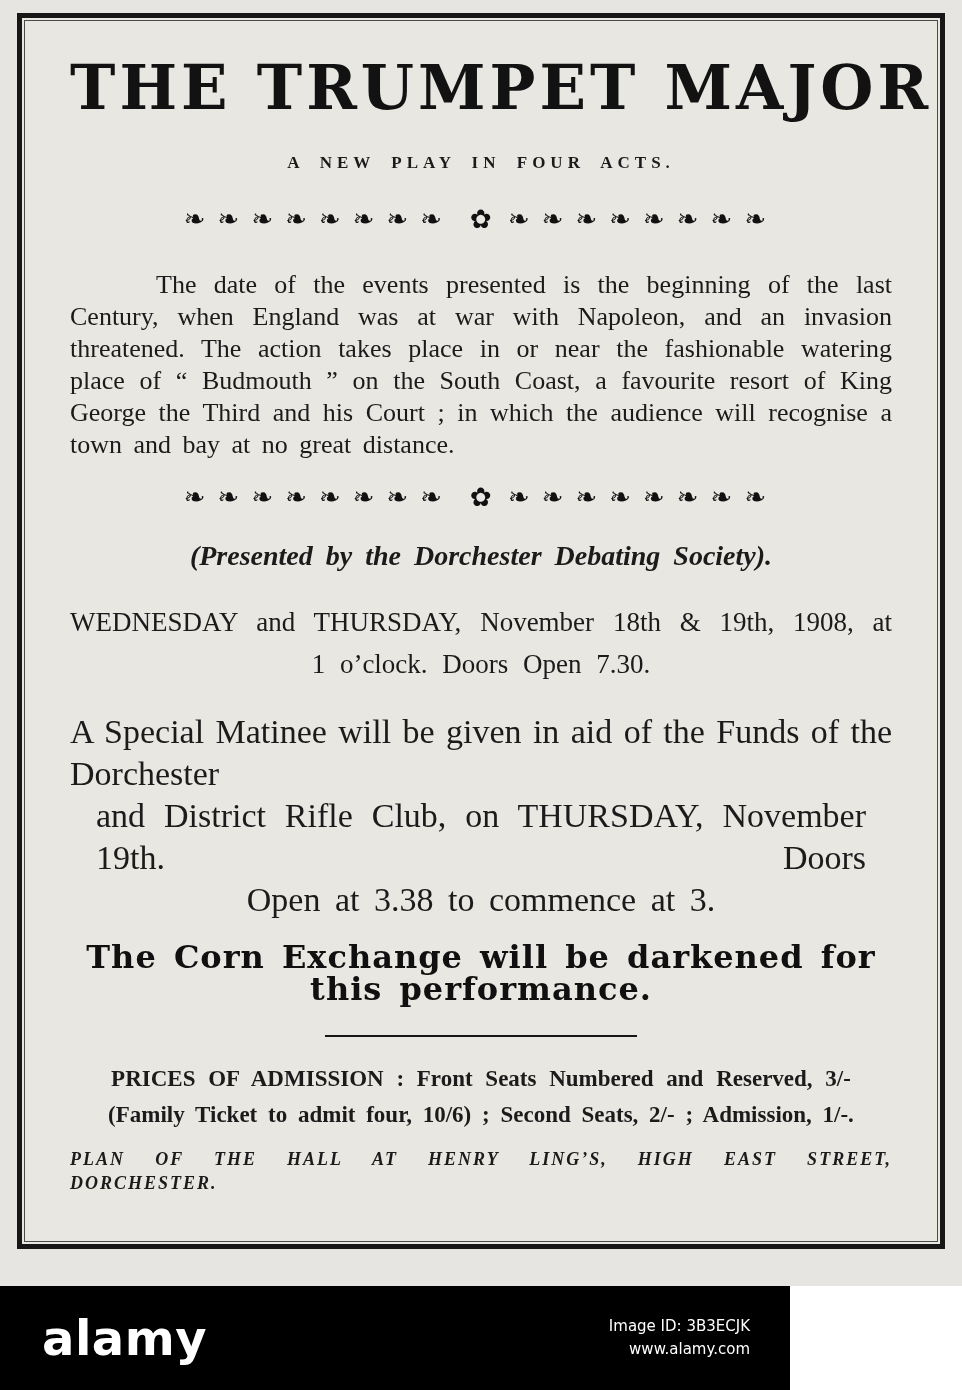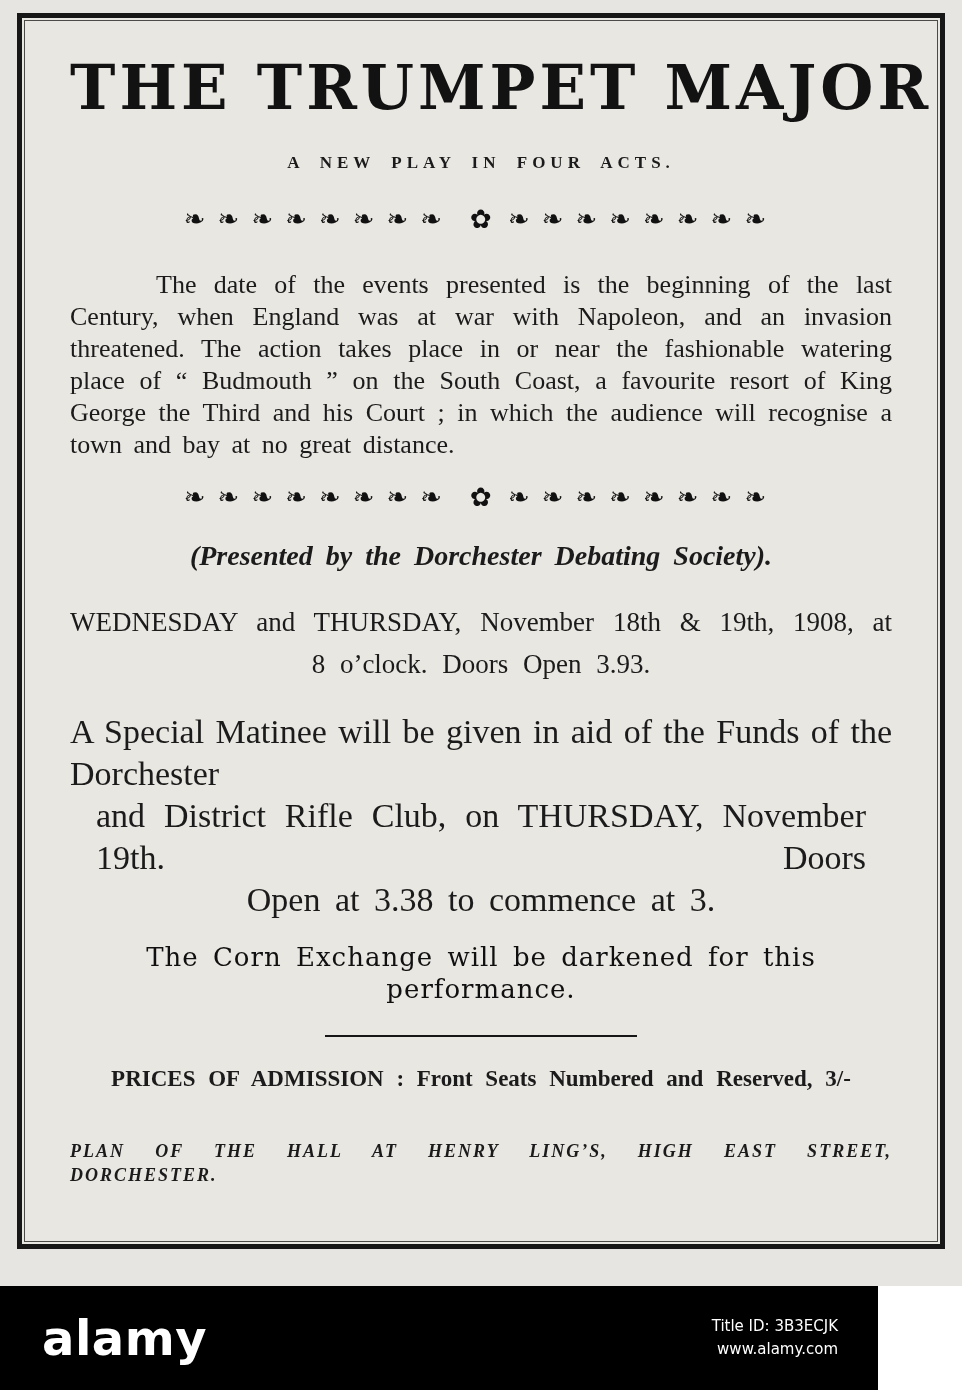--- a/index.html
+++ b/index.html
@@ -87,47 +87,47 @@
 
   .matinee { margin-top:26px; font-size:34px; line-height:42px; }
   .matinee .l1 { text-align:justify; text-align-last:justify; }
   .matinee .l2 { text-align:justify; text-align-last:justify; padding:0 26px; }
   .matinee .l3 { text-align:center; word-spacing:6px; }
 
   .notice {
     margin-top:20px;
     text-align:center;
     font-family:"DejaVu Serif", serif;
-    font-weight:normal;
-    font-size:26px; line-height:32px;
+    font-weight:bold;
+    font-size:32px; line-height:32px;
     letter-spacing:1px; word-spacing:5px;
     color:#101010;
   }
 
   .rule {
     margin:30px auto 0 auto;
     width:312px; height:0;
     border-top:2px solid #161616;
   }
 
   .prices { margin-top:24px; font-weight:bold; font-size:23px; line-height:36px; text-align:center; }
   .prices .l1 { word-spacing:7px; }
   .prices .l2 { word-spacing:5px; }
 
   .plan {
-    margin-top:42px;
+    margin-top:14px;
     font-weight:bold; font-style:italic;
     font-size:18px; line-height:24px;
     letter-spacing:2px; word-spacing:6px;
     text-align:justify; text-align-last:justify;
   }
 
   
   .footer {
-    position:absolute; left:0; bottom:0; width:878px; height:104px;
+    position:absolute; left:0; bottom:0; width:790px; height:104px;
     background:#000000;
     display:flex; align-items:center; justify-content:space-between;
     padding:0 40px 0 42px;
     font-family:"DejaVu Sans", sans-serif;
     color:#ffffff;
   }
   .brand {
     font-size:48px; font-weight:bold; letter-spacing:0.5px;
     line-height:104px;
   }
@@ -158,44 +158,45 @@
         <div class="ornament second">
           <span class="leaves">❧❧❧❧❧❧❧❧</span>
           <span class="rosette">✿</span>
           <span class="leaves">❧❧❧❧❧❧❧❧</span>
         </div>
 
         <div class="presented">(Presented by the Dorchester Debating Society).</div>
 
         <div class="performance">
           <div class="l1">WEDNESDAY and THURSDAY, November 18th &amp; 19th, 1908, at</div>
-          <div class="l2">8 o’clock.  Doors Open 3.93.</div>
+          <div class="l2">1 o’clock.  Doors Open 7.30.</div>
         </div>
 
         <div class="matinee">
           <div class="l1">A Special Matinee will be given in aid of the Funds of the Dorchester</div>
           <div class="l2">and District Rifle Club, on THURSDAY, November 19th.  Doors</div>
           <div class="l3">Open at 3.38 to commence at 3.</div>
         </div>
 
         <div class="notice">The Corn Exchange will be darkened for this performance.</div>
 
         <div class="rule"></div>
 
         <div class="prices">
           <div class="l1">PRICES OF ADMISSION :  Front Seats Numbered and Reserved, 3/-</div>
+          <div class="l2">(Family Ticket to admit four, 10/6) ;  Second Seats, 2/- ;  Admission, 1/-.</div>
         </div>
 
         <div class="plan">PLAN OF THE HALL AT HENRY LING’S, HIGH EAST STREET, DORCHESTER.</div>
 
       </div>
     </div>
   </div>
 
   <div class="footer">
     <div class="brand">alamy</div>
     <div class="meta">
-      <div>Title ID: 3B3ECJK</div>
+      <div>Image ID: 3B3ECJK</div>
       <div>www.alamy.com</div>
     </div>
   </div>
 
 </div>
 
 </body></html>

